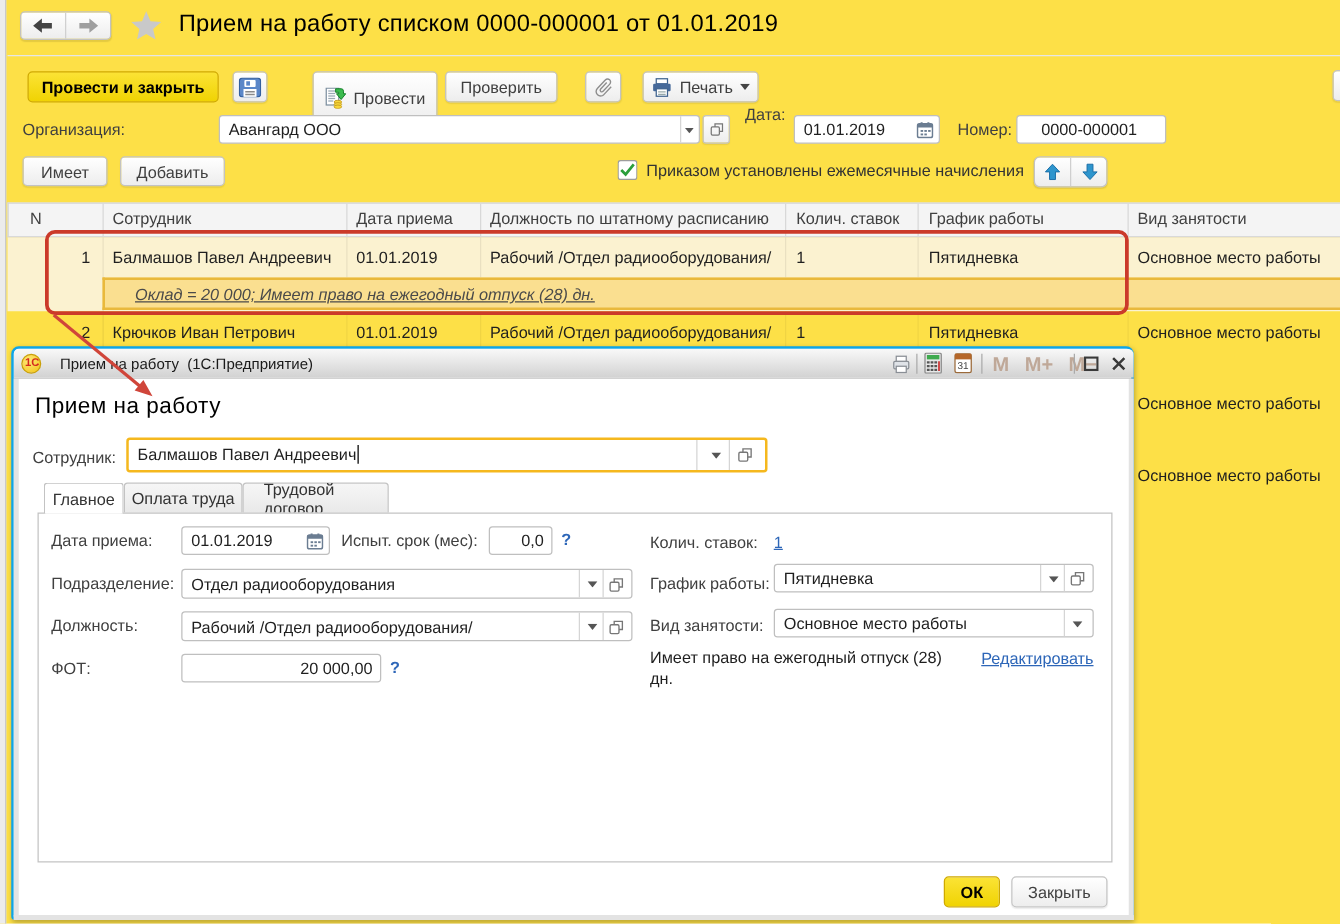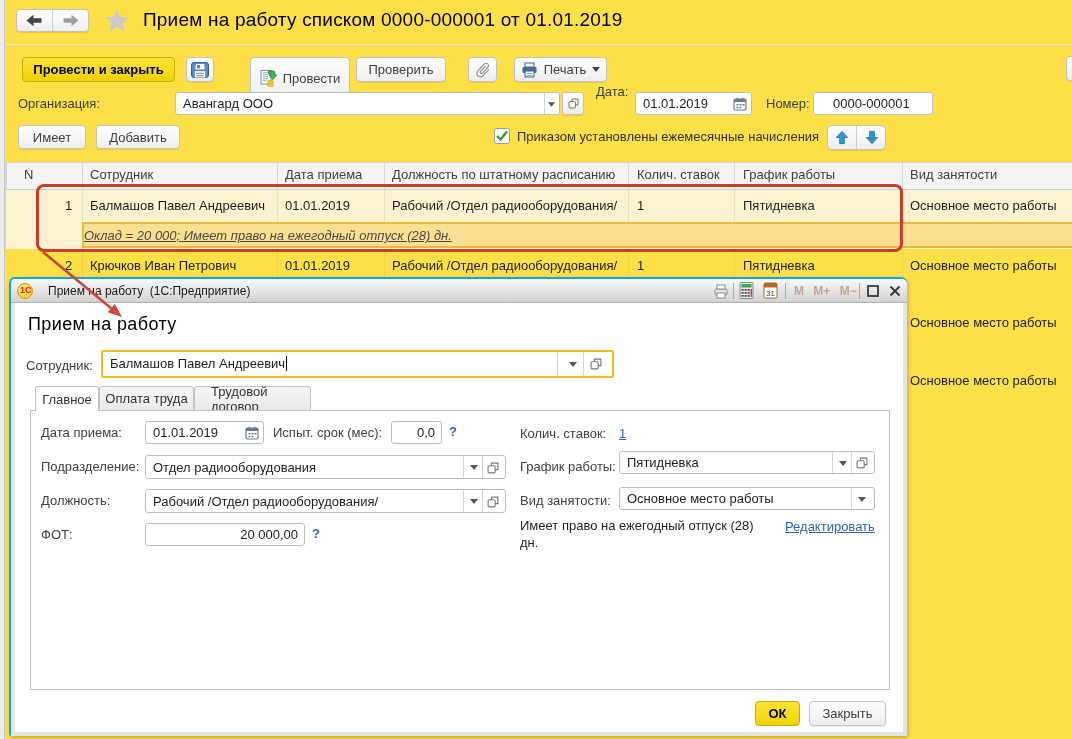--- a/index.html
+++ b/index.html
@@ -162,21 +162,21 @@
 <div class="abs" style="left:734px;top:249px;width:1px;height:31px;background:rgba(0,0,0,0.05);"></div>
 <div class="abs" style="left:902px;top:249px;width:1px;height:31px;background:rgba(0,0,0,0.05);"></div>
 <div class="abs" style="left:82px;top:222px;width:990px;height:26px;background:#fadf90;border-top:2px solid #e9b93c;border-bottom:2px solid #e9b93c;border-left:2px solid #e9b93c;"></div>
 <div class="abs" style="left:65px;top:198px;font-size:13px;color:#1f1f1f;">1</div>
 <div class="abs" style="left:90px;top:198px;font-size:13px;color:#1f1f1f;">Балмашов Павел Андреевич</div>
 <div class="abs" style="left:285px;top:198px;font-size:13px;color:#1f1f1f;">01.01.2019</div>
 <div class="abs" style="left:392px;top:198px;font-size:13px;color:#1f1f1f;">Рабочий /Отдел радиооборудования/</div>
 <div class="abs" style="left:637px;top:198px;font-size:13px;color:#1f1f1f;">1</div>
 <div class="abs" style="left:743px;top:198px;font-size:13px;color:#1f1f1f;">Пятидневка</div>
 <div class="abs" style="left:910px;top:198px;font-size:13px;color:#1f1f1f;">Основное место работы</div>
-<div class="abs" style="left:84px;top:228px;font-size:13px;font-style:italic;text-decoration:underline;color:#4a4a4a;">Оклад = 20 000; Имеет право на ежегодный отпуск (28) дн.</div>
+<div class="abs" style="left:108px;top:228px;font-size:13px;font-style:italic;text-decoration:underline;color:#4a4a4a;">Оклад = 20 000; Имеет право на ежегодный отпуск (28) дн.</div>
 
 <div class="abs" style="left:65px;top:258px;font-size:13px;color:#1f1f1f;">2</div>
 <div class="abs" style="left:90px;top:258px;font-size:13px;color:#1f1f1f;">Крючков Иван Петрович</div>
 <div class="abs" style="left:285px;top:258px;font-size:13px;color:#1f1f1f;">01.01.2019</div>
 <div class="abs" style="left:392px;top:258px;font-size:13px;color:#1f1f1f;">Рабочий /Отдел радиооборудования/</div>
 <div class="abs" style="left:637px;top:258px;font-size:13px;color:#1f1f1f;">1</div>
 <div class="abs" style="left:743px;top:258px;font-size:13px;color:#1f1f1f;">Пятидневка</div>
 <div class="abs" style="left:910px;top:258px;font-size:13px;color:#1f1f1f;">Основное место работы</div>
 
 <div class="abs" style="left:910px;top:315px;font-size:13px;color:#1f1f1f;">Основное место работы</div>
@@ -214,21 +214,21 @@
           <rect x="8.5" y="13" width="2.2" height="1.8"></rect>
           <rect x="11.5" y="7" width="1.4" height="7.8" fill="#c33"></rect>
         </g>
       </svg>
   <svg class="abs" style="left:752px;top:3px;" width="15" height="17" viewBox="0 0 15 17">
         <rect x="1" y="1" width="13" height="15" rx="1.5" fill="#fff" stroke="#9b6a3a"></rect>
         <rect x="1" y="1" width="13" height="4.5" fill="#b5672a"></rect>
         <text x="7.5" y="13.5" font-size="8" fill="#444" text-anchor="middle" font-family="Liberation Sans">31</text>
       </svg>
   <div class="abs" style="left:774px;top:4px;width:1px;height:16px;background:#aaa;"></div>
-  <div class="abs" style="left:783px;top:5px;font-size:12px;font-weight:bold;color:#bfa898;">M  M+  M−</div>
+  <div class="abs" style="left:783px;top:5px;font-size:16px;font-weight:bold;color:#bfa898;">M  M+  M−</div>
   <div class="abs" style="left:848px;top:4px;width:1px;height:16px;background:#aaa;"></div>
   <svg class="abs" style="left:856px;top:6px;" width="12" height="12" viewBox="0 0 12 12">
         <rect x="1" y="1" width="10" height="10" fill="none" stroke="#3a3a3a" stroke-width="1.8"></rect>
       </svg>
   <svg class="abs" style="left:878px;top:6px;" width="12" height="12" viewBox="0 0 12 12">
         <path d="M1.5 1.5 L10.5 10.5 M10.5 1.5 L1.5 10.5" stroke="#3a3a3a" stroke-width="2"></path>
       </svg>
 
   <div class="abs" style="left:17px;top:35px;font-size:18px;color:#000;letter-spacing:0.4px;">Прием на работу</div>
   <div class="abs lbl" style="left:15px;top:79px;">Сотрудник:</div>

